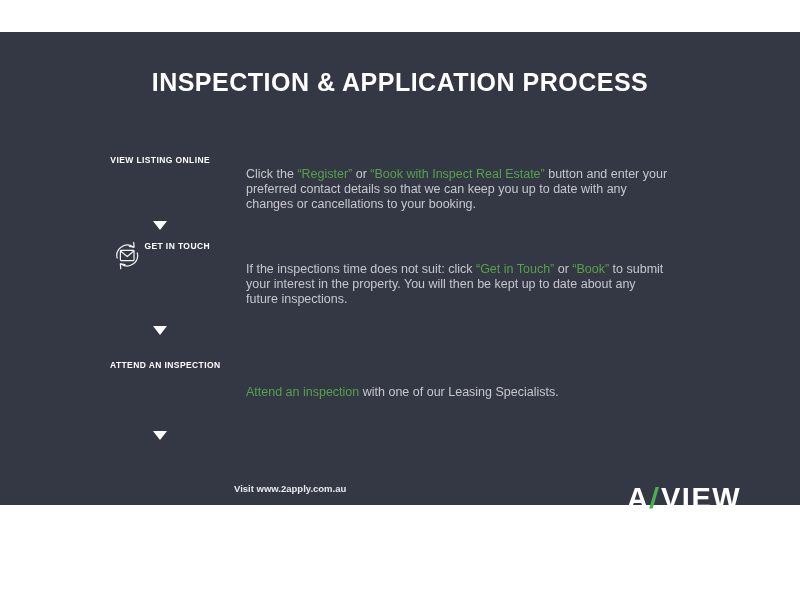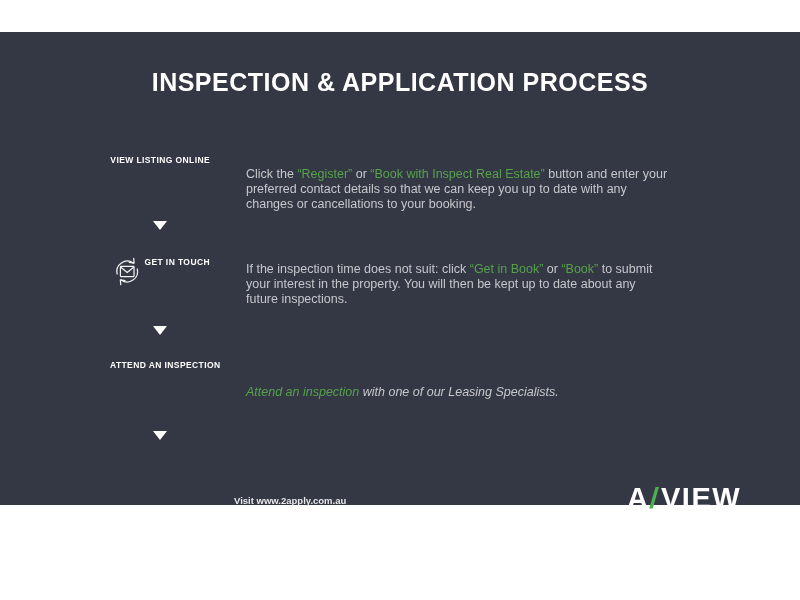--- a/index.html
+++ b/index.html
@@ -87,21 +87,21 @@
       <rect x="30" y="20" width="8" height="10"></rect>
       <line x1="10" y1="23" x2="26" y2="23"></line>
       <line x1="10" y1="27" x2="26" y2="27"></line>
       <path class="masked" d="M25 28.1 v-8.6 c0-1.3 1-2.3 2.3-2.3 s2.3 1 2.3 2.3 v8.6 l5.9 1.2 c1.7 0.4 2.8 2 2.5 3.7 l-1 4.7 c-0.3 1.6-1.8 2.8-3.4 2.8 h-7.5 c-1 0-2-0.4-2.7-1.1 l-4.5-4.9 c-0.8-0.9-0.8-2.3 0.1-3.1 s2.3-0.8 3.1 0.1 l0.9 1 z"></path>
     </svg>
     <div class="step-label">VIEW LISTING ONLINE</div>
   </div>
 
   <div class="arrow-down" style="top:189px;"></div>
 
-  <div class="icon-group" style="top:216px;">
+  <div class="icon-group" style="top:200px;">
     <svg class="ico" width="47" height="47" viewBox="0 0 48 48">
       <path d="M10 27.5 A14.5 14.5 0 0 1 32.5 12.2"></path>
       <path d="M33 5.6 L33.6 12.3 L27 11.4"></path>
       <path d="M38 20.5 A14.5 14.5 0 0 1 15.5 35.8"></path>
       <path d="M15 42.4 L14.4 35.7 L21 36.6"></path>
       <rect class="masked" x="14.5" y="17" width="19" height="14" rx="1"></rect>
       <path d="M15.2 18.2 L24 25.5 L32.8 18.2"></path>
     </svg>
     <div class="step-label">GET IN TOUCH</div>
   </div>
@@ -123,22 +123,22 @@
       <circle class="filled" cx="38.4" cy="33.8" r="1"></circle>
     </svg>
     <div class="step-label">ATTEND AN INSPECTION</div>
   </div>
 
   <div class="arrow-down" style="top:399px;"></div>
 
 
   <p class="para" style="top:123px;"><span>Click the </span><span class="green">“Register”</span><span> or </span><span class="green">“Book with Inspect Real Estate”</span><span> button and enter your preferred contact details so that we can keep you up to date with any changes or cancellations to your booking.</span></p>
 
-  <p class="para" style="top:218px;"><span>If the inspection time does not suit: click </span><span class="green">“Get in Book”</span><span> or </span><span class="green">“Book”</span><span> to submit your interest in the property. You will then be kept up to date about any future inspections.</span></p>
+  <p class="para" style="top:218px;"><span>If the inspections time does not suit: click </span><span class="green">“Get in Touch”</span><span> or </span><span class="green">“Book”</span><span> to submit your interest in the property. You will then be kept up to date about any future inspections.</span></p>
 
-  <p class="para" style="top:341px;font-style:italic;"><span class="green">Attend an inspection</span><span> with one of our Leasing Specialists.</span></p>
+  <p class="para" style="top:341px;"><span class="green">Attend an inspection</span><span> with one of our Leasing Specialists.</span></p>
 
 
-  <p class="note" style="top:463px;">Visit www.2apply.com.au</p>
+  <p class="note" style="top:451px;">Visit www.2apply.com.au</p>
 
   <div class="logo"><span>A</span><span class="slash">/</span><span>VIEW</span></div>
 
 </div>
 
 </body></html>

